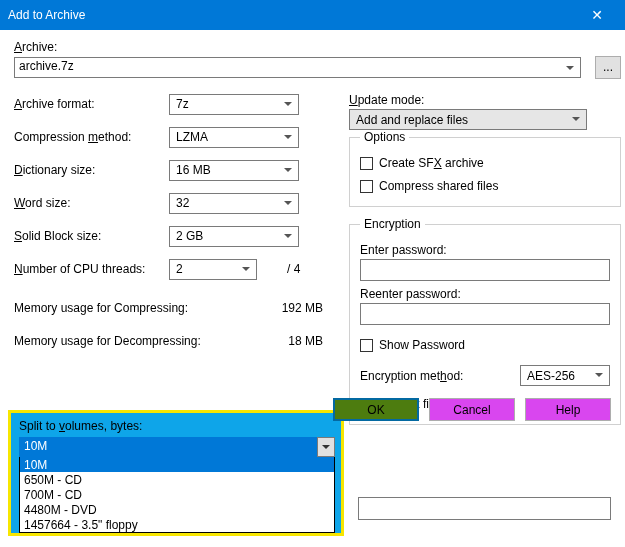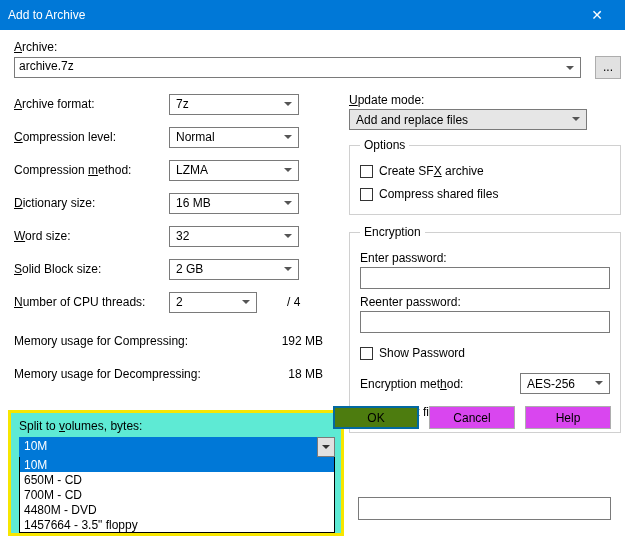--- a/index.html
+++ b/index.html
@@ -27,36 +27,36 @@
   fieldset { border: 1px solid #d0d0d0; margin: 0 0 10px 0; padding: 6px 10px 10px 10px; }
   fieldset legend { padding: 0 4px; }
   .chk-row { display:flex; align-items:center; gap:6px; height:20px; margin-top:3px;}
   .chk { width:13px; height:13px; border:1px solid #333; background:#fff; }
   .txt-input { width: 100%; height: 22px; border:1px solid #7a7a7a; background:#fff; margin-top:2px; }
   .fieldlabel { margin-top:6px; display:block;}
   .enc-method-row { display:flex; align-items:center; margin-top:10px; gap:6px;}
   .enc-method-row .lbl { flex:1; }
   .enc-method-row .dd { width:90px; }
   
-  .split-wrap { position:absolute; left:8px; top:380px; width:336px; border:3px solid #f7e600; background:#5eead4; padding:6px 8px 0 8px; }
+  .split-wrap { position:absolute; left:8px; top:380px; width:336px; border:3px solid #f7e600; background:#0ea5e9; padding:6px 8px 0 8px; }
   .split-label { margin-bottom:4px; }
   .split-combo { position:relative; width:316px;border-radius:8px; }
   .split-selected { height:20px; border:1px solid #0078d7; background:#0078d7; color:#fff; padding:1px 20px 1px 4px; position:relative; }
   .split-caret { position:absolute; right:0; top:0; width:18px; height:20px; border:1px solid #7a7a7a; border-left:1px solid #7a7a7a; background:#e1e1e1; display:flex; align-items:center; justify-content:center;}
   .split-caret::after { content:""; border-left:4px solid transparent; border-right:4px solid transparent; border-top:4px solid #333; }
   .split-list { border:1px solid #000; border-top:none; background:#fff; }
   .split-item { padding:1px 4px; height:15px; line-height:14px; }
   .split-item.sel { background:#0078d7; color:#fff; }
   
   .btn-row { position:absolute; bottom:14px; right:14px; display:flex; gap:10px; }
   .btn { width:86px; height:23px; border:1px solid #adadad; background:#d946ef; display:flex; align-items:center; justify-content:center; }
   .btn.primary { border:2px solid #0369a1; background:#4d7c0f; }
   .text-box-blank { border:1px solid #7a7a7a; background:#fff; height:23px; position:absolute; left:358px; right:14px; top:467px; }
   .update-lbl { margin-bottom:2px;}
-  .update-dd { width:238px; height:21px; border:1px solid #7a7a7a; background:#e6e6e6; display:flex; align-items:center; padding:0 18px 0 6px; position:relative; margin-bottom:8px;}
+  .update-dd { width:238px; height:21px; border:1px solid #7a7a7a; background:#e6e6e6; display:flex; align-items:center; padding:0 18px 0 6px; position:relative; margin-bottom:0;}
   .update-dd::after { content:""; position:absolute; right:6px; top:7px; border-left:4px solid transparent; border-right:4px solid transparent; border-top:4px solid #555; }
 </style>
 </head>
 <body>
 
 <div class="titlebar">
   <span class="title">Add to Archive</span>
   <span class="close">✕</span>
 </div>
 
@@ -68,26 +68,20 @@
     <div class="archive-input"><span>archive.7z</span></div>
     <div class="browse-btn">...</div>
   </div>
 
   <div class="cols">
     <div class="left">
       <div class="form-row">
         <div class="lbl"><span class="underline">A</span><span>rchive format:</span></div>
         <div class="dd">
             <span>7z</span>
-          </div>
-      </div>
-      <div class="form-row">
-        <div class="lbl"><span class="underline">C</span><span>ompression level:</span></div>
-        <div class="dd">
-            <span>Normal</span>
           </div>
       </div>
       <div class="form-row">
         <div class="lbl"><span>Compression </span><span class="underline">m</span><span>ethod:</span></div>
         <div class="dd">
             <span>LZMA</span>
           </div>
       </div>
       <div class="form-row">
         <div class="lbl"><span class="underline">D</span><span>ictionary size:</span></div>

